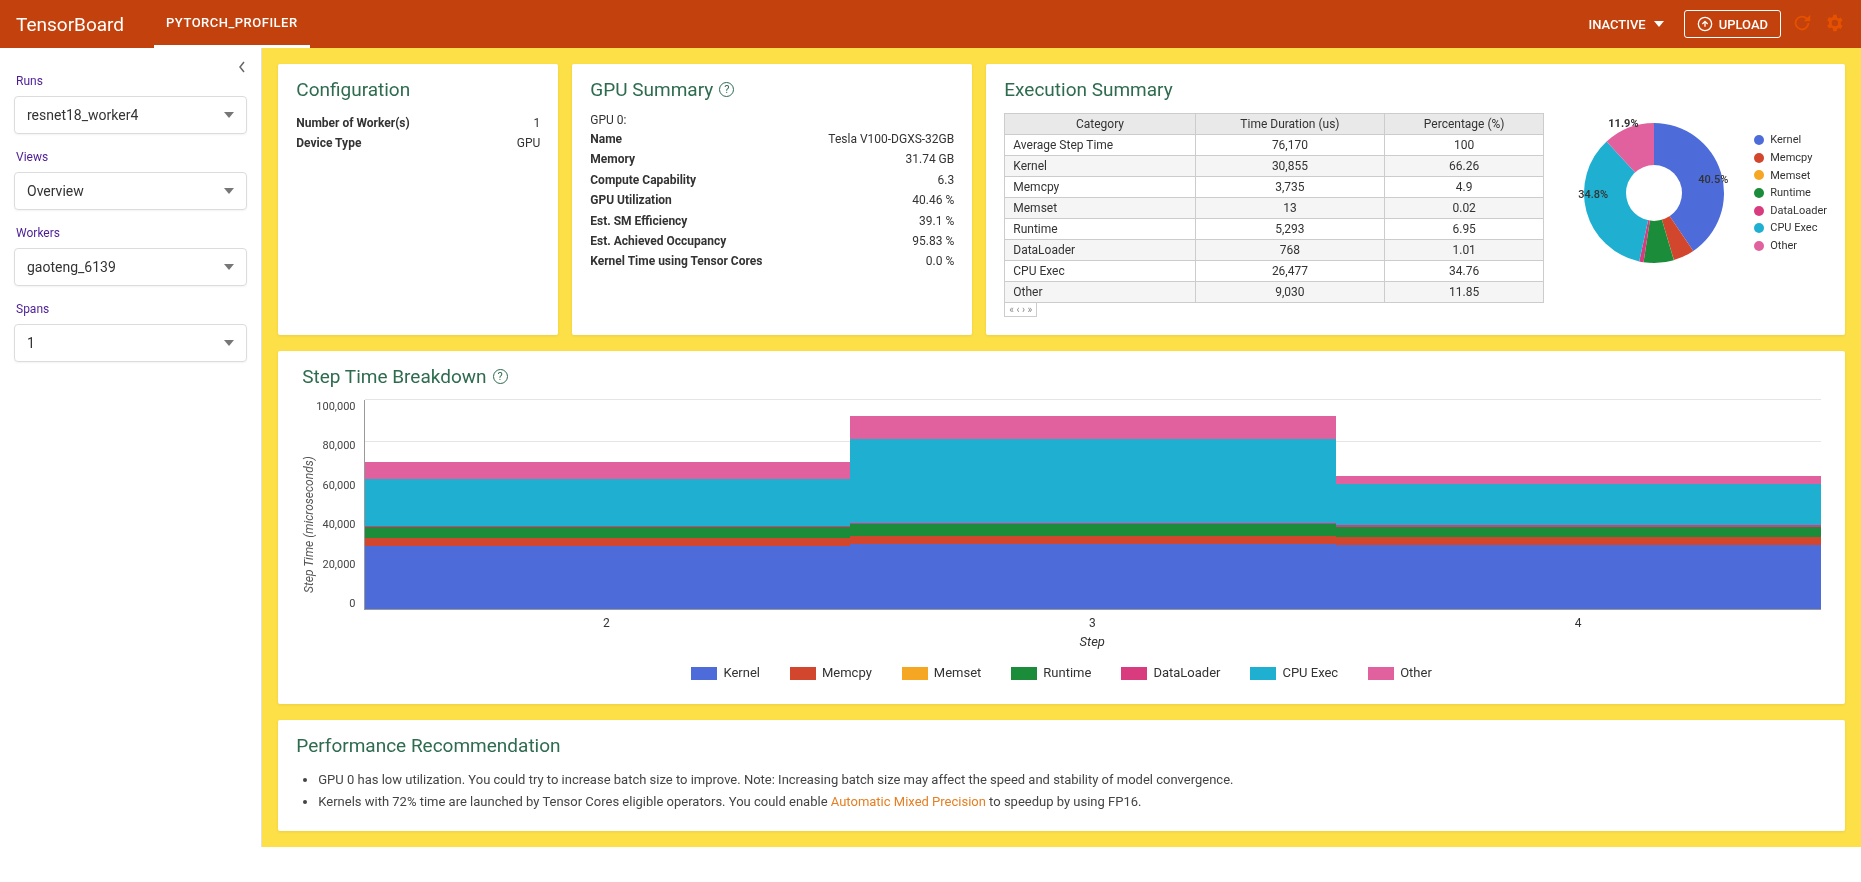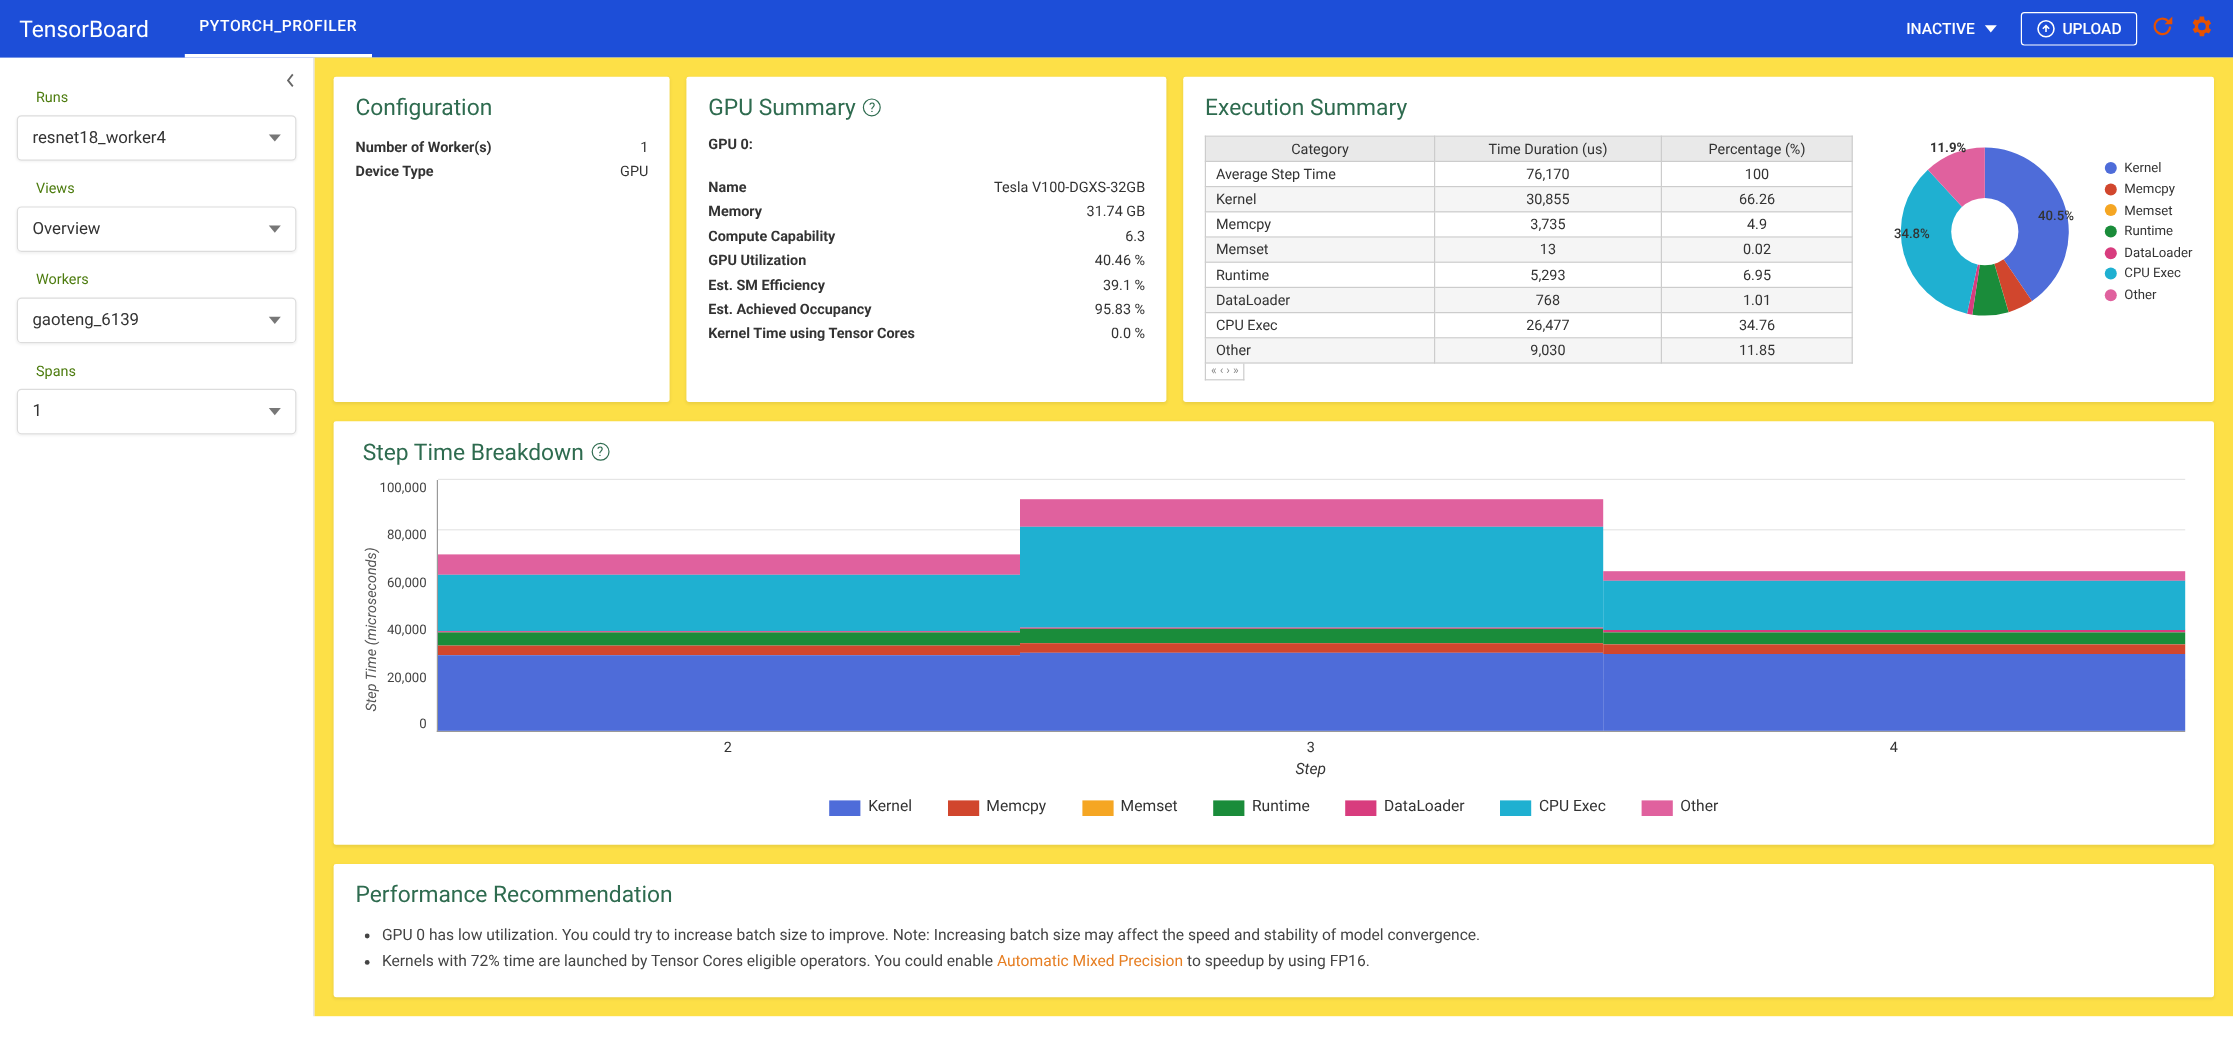--- a/index.html
+++ b/index.html
@@ -1,48 +1,48 @@
 <!DOCTYPE html>
 <html><head>
 <meta charset="utf-8">
 <style>
   * { box-sizing: border-box; margin: 0; padding: 0; }
   body { font-family: Roboto, Arial, sans-serif; font-size: 13px; color: #333; background: #fff; width: 1861px; }
   
   
-  .header { background: #1d4ed8; height: 48px; display: flex; align-items: center; padding: 0 16px; color: #fff; }
+  .header { background: #c2410c; height: 48px; display: flex; align-items: center; padding: 0 16px; color: #fff; }
   .brand { font-size: 19px; font-weight: 400; margin-right: 30px; }
   .tab-active { font-size: 13px; font-weight: 500; letter-spacing: 0.5px; padding: 16px 12px; height: 48px; display: flex; align-items: center; border-bottom: 3px solid #fff; }
   .header-right { margin-left: auto; display: flex; align-items: center; gap: 10px; }
   .inactive-btn { color: #fff; font-size: 13px; font-weight: 500; display: flex; align-items: center; gap: 8px; padding: 6px 10px; cursor: pointer; }
   .upload-btn { border: 1.5px solid #fff; border-radius: 3px; padding: 5px 12px; display: flex; align-items: center; gap: 6px; cursor: pointer; font-size: 13px; font-weight: 500; }
   .refresh-icon svg, .gear-icon svg { width: 22px; height: 22px; fill: #e65100; }
   
   
   .layout { display: flex; }
   .sidebar { width: 280px; border-right: 1px solid #e0e0e0; padding: 10px 14px 20px; position: relative; }
   .collapse-toggle { position: absolute; top: 12px; right: 14px; cursor: pointer; color: #666; }
-  .sidebar-section-label { color: #4d7c0f; font-size: 12px; margin: 16px 0 8px 16px; }
+  .sidebar-section-label { color: #4c1d95; font-size: 12px; margin: 16px 0 8px 2px; }
   .sidebar-select { width: 100%; border: 1px solid #dcdcdc; border-radius: 4px; padding: 10px 12px; font-size: 14px; display: flex; justify-content: space-between; align-items: center; cursor: pointer; box-shadow: 0 1px 2px rgba(0,0,0,0.05);}
   .caret-down { width: 0; height: 0; border-left: 5px solid transparent; border-right: 5px solid transparent; border-top: 6px solid #777; }
   
   .main { flex: 1; background: #fde047; padding: 16px; display: flex; flex-direction: column; gap: 16px; }
   .card-row { display: flex; gap: 14px; }
   .card { background: #fff; border-radius: 2px; box-shadow: 0 1px 3px rgba(0,0,0,0.08); padding: 14px 18px 18px; }
   .card-title { color: #2e6b4f; font-size: 19px; font-weight: 400; margin-bottom: 12px; display: flex; align-items: center; gap: 6px;}
   .help-icon { width: 15px; height: 15px; border: 1.5px solid #2e6b4f; border-radius: 50%; display: inline-flex; align-items: center; justify-content: center; font-size: 11px; color: #2e6b4f; cursor: help; }
   
   .cfg-card { width: 280px; }
   .gpu-card { width: 400px; }
   .exec-card { flex: 1; }
   
   .kv-row { display: flex; justify-content: space-between; font-size: 12px; line-height: 1.7; }
   .kv-row .k { font-weight: bold; }
   .kv-row .v { }
-  .sub-heading { font-weight: bold; font-size: 12px; margin-bottom: 19px; }
+  .sub-heading { font-weight: normal; font-size: 12px; margin-bottom: 2px; }
   
   
   .exec-content { display: flex; gap: 30px; align-items: flex-start; }
   .exec-table { border-collapse: collapse; font-size: 12px; width: 540px; }
   .exec-table th { background: #e9e9e9; border: 1px solid #ccc; padding: 3px 8px; font-weight: normal; text-align: center;}
   .exec-table td { border: 1px solid #ccc; padding: 3px 8px; }
   .exec-table tr:nth-child(even) td { background: #f5f5f5; }
   .exec-table td:first-child { text-align: left; }
   .exec-table td:nth-child(2), .exec-table td:nth-child(3) { text-align: center; }
   .paginator { font-size: 10px; color: #888; border: 1px solid #ccc; border-top: none; padding: 1px 4px; width: fit-content;}

